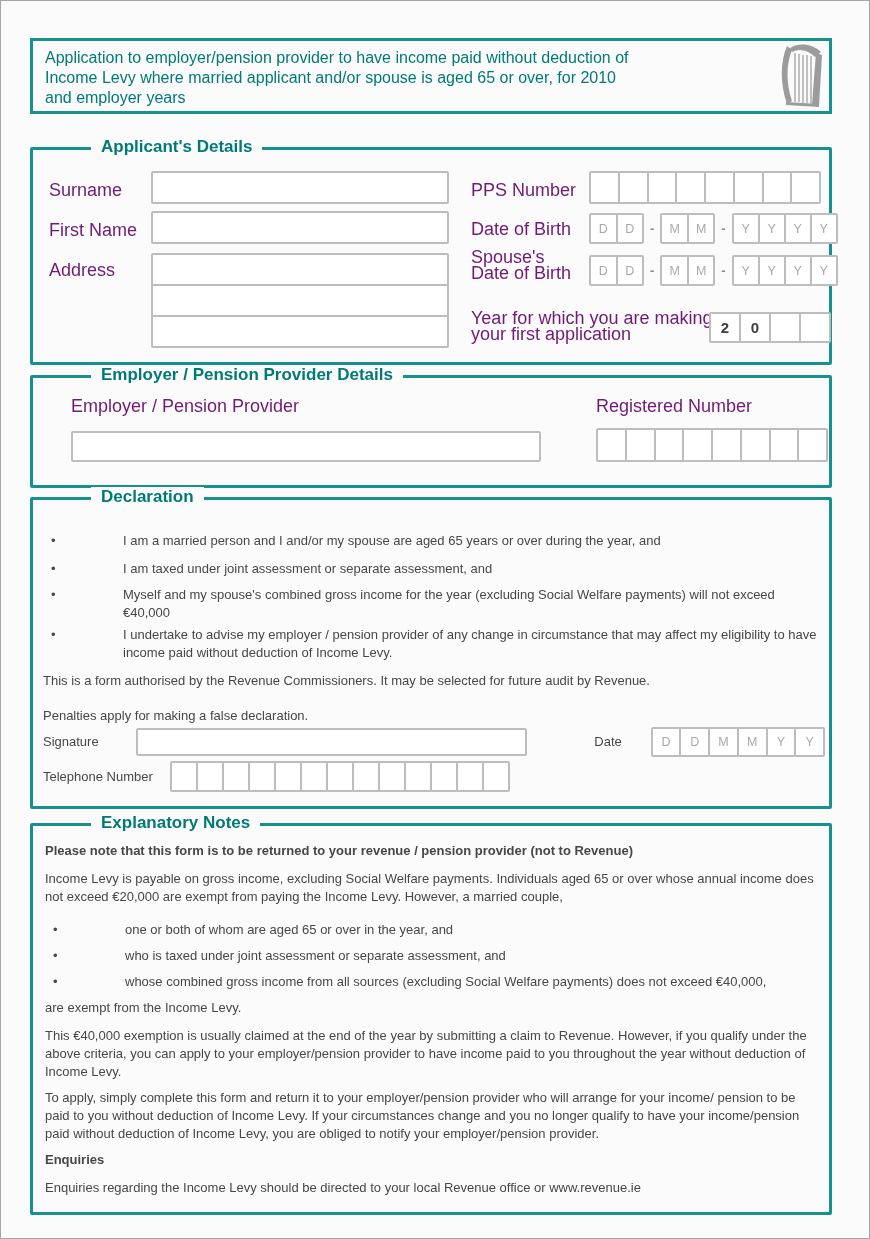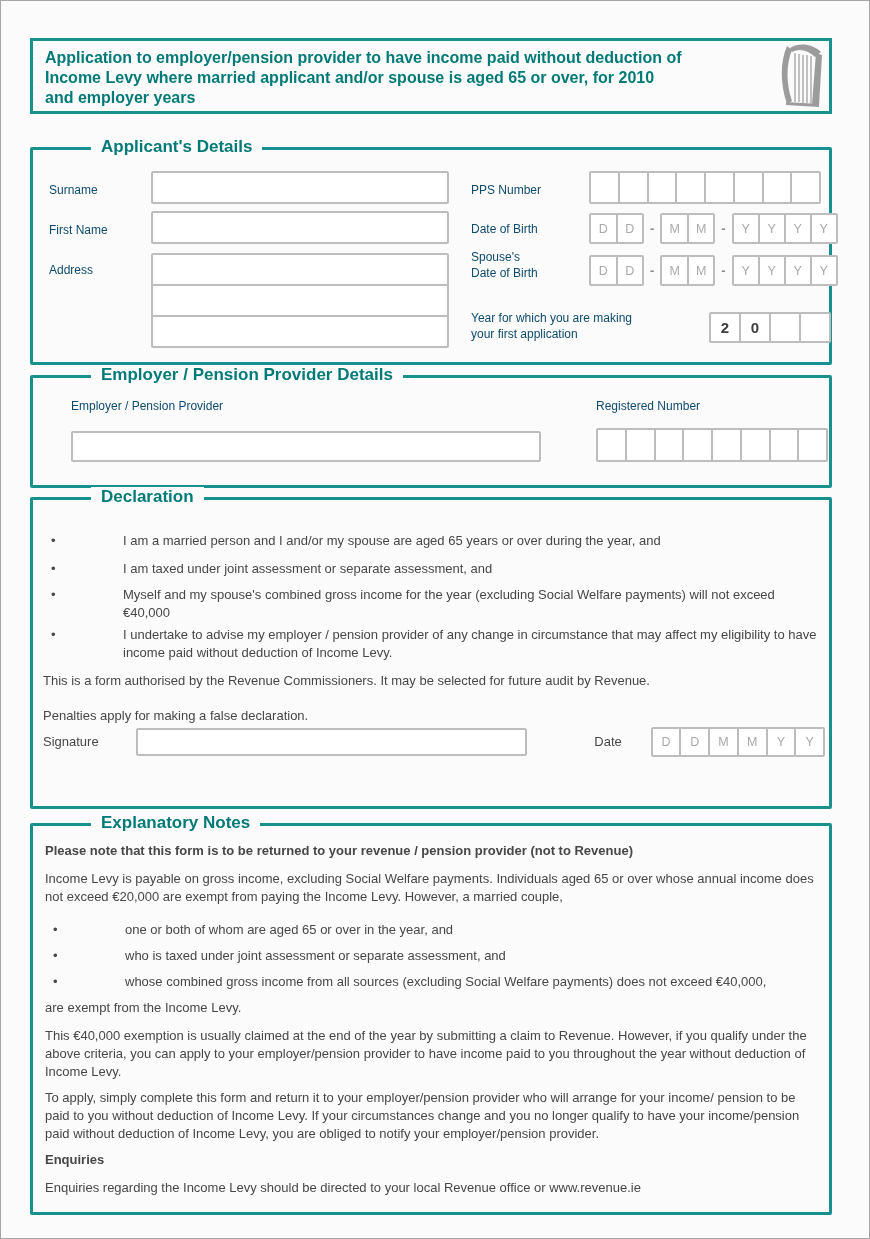--- a/index.html
+++ b/index.html
@@ -7,32 +7,32 @@
     position:relative; width:868px; height:1237px;
     border:1px solid #a6a6a6; background:#fbfbfb;
     font-family:"Liberation Sans", sans-serif; color:#474747;
     overflow:hidden;
   }
   
   .header-box {
     position:absolute; left:29px; top:37px; width:796px; height:70px;
     border:3px solid #17918f; background:#fbfbfb;
   }
-  .header-title { position:absolute; left:12px; top:7px; color:#007a77; font-weight:bold; font-size:16px; line-height:20px; }
+  .header-title { position:absolute; left:12px; top:7px; color:#007a77; font-weight:normal; font-size:16px; line-height:20px; }
   .harp-wrap { position:absolute; right:4px; top:3px; width:46px; height:64px; }
   
   .section {
     position:absolute; left:29px; width:796px;
     border:3px solid #17918f; border-radius:2px; background:#fbfbfb;
   }
   .legend {
     position:absolute; top:-13px; left:58px; background:#fbfbfb;
     padding:0 10px; color:#007a77; font-size:17px; font-weight:bold; white-space:nowrap;
   }
-  .lbl { position:absolute; font-size:12px; color:#0c4a6e; line-height:16px; }
+  .lbl { position:absolute; font-size:18px; color:#701a75; line-height:16px; }
   .input-box {
     position:absolute; background:#ffffff; border:2px solid #bdbdbd; border-radius:2px; box-sizing:border-box;
   }
   .comb { display:flex; height:100%; border:2px solid #bdbdbd; border-radius:2px; background:#ffffff; box-sizing:border-box; }
   .comb-abs { position:absolute; display:flex; border:2px solid #bdbdbd; border-radius:2px; background:#ffffff; box-sizing:border-box; }
   .cell { flex:1; border-left:2px solid #bdbdbd; display:flex; align-items:center; justify-content:center; }
   .cell:first-child { border-left:none; }
   .ph { color:#a9a9a9; font-size:12.5px; }
   .digit { color:#3d3d3d; font-size:15px; font-weight:bold; }
   .date-group { position:absolute; display:flex; align-items:center; gap:6px; }
@@ -195,20 +195,38 @@
         <div class="comb" style="width:176px; height:30px; margin-left:10px;">
           <div class="cell ph">D</div>
           <div class="cell ph">D</div>
           <div class="cell ph">M</div>
           <div class="cell ph">M</div>
           <div class="cell ph">Y</div>
           <div class="cell ph">Y</div>
         </div>
       </div>
 
+      <div class="tel-row" style="margin-top:4px;">
+        <div class="tel-label">Telephone Number</div>
+        <div class="comb" style="width:340px; height:31px;">
+          <div class="cell"></div>
+          <div class="cell"></div>
+          <div class="cell"></div>
+          <div class="cell"></div>
+          <div class="cell"></div>
+          <div class="cell"></div>
+          <div class="cell"></div>
+          <div class="cell"></div>
+          <div class="cell"></div>
+          <div class="cell"></div>
+          <div class="cell"></div>
+          <div class="cell"></div>
+          <div class="cell"></div>
+        </div>
+      </div>
     </div>
   </div>
 
   <div class="section" style="top:822px; height:386px;">
     <div class="legend">Explanatory Notes</div>
     <div class="flow" style="padding:16px 8px 0 12px;">
       <p class="para bold">Please note that this form is to be returned to your revenue / pension provider (not to Revenue)</p>
       <p class="para" style="margin-top:10px;">Income Levy is payable on gross income, excluding Social Welfare payments.  Individuals aged 65 or over whose annual income does not exceed €20,000 are exempt from paying the Income Levy.  However, a married couple,</p>
 
       <div class="b-row" style="margin-top:15px;">

